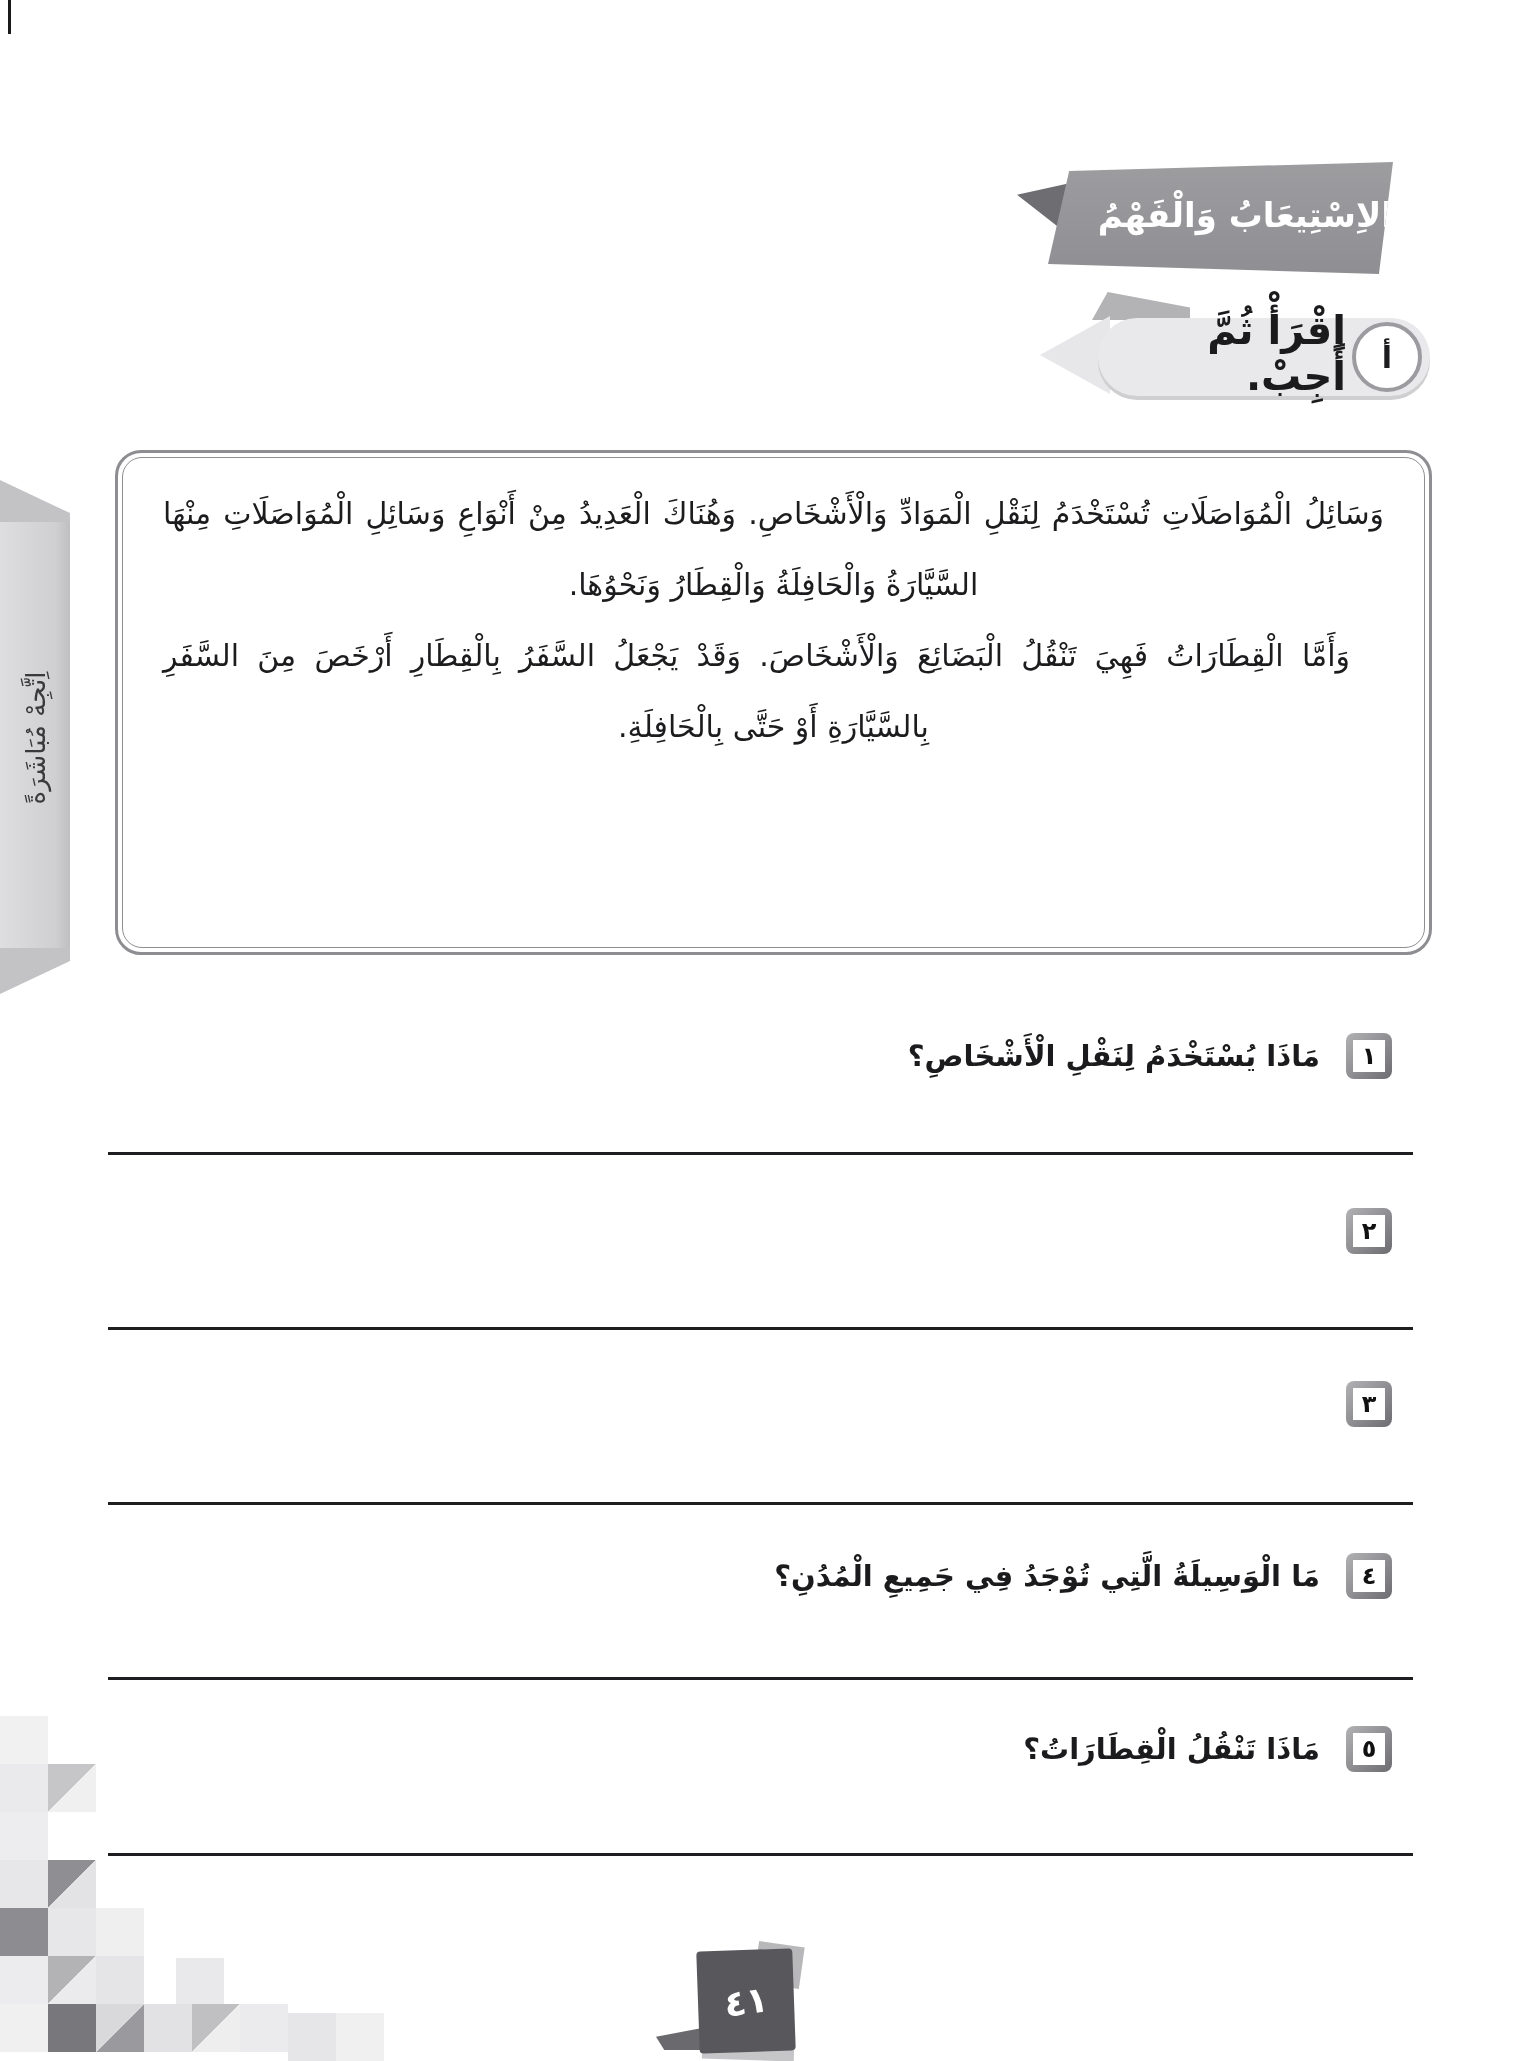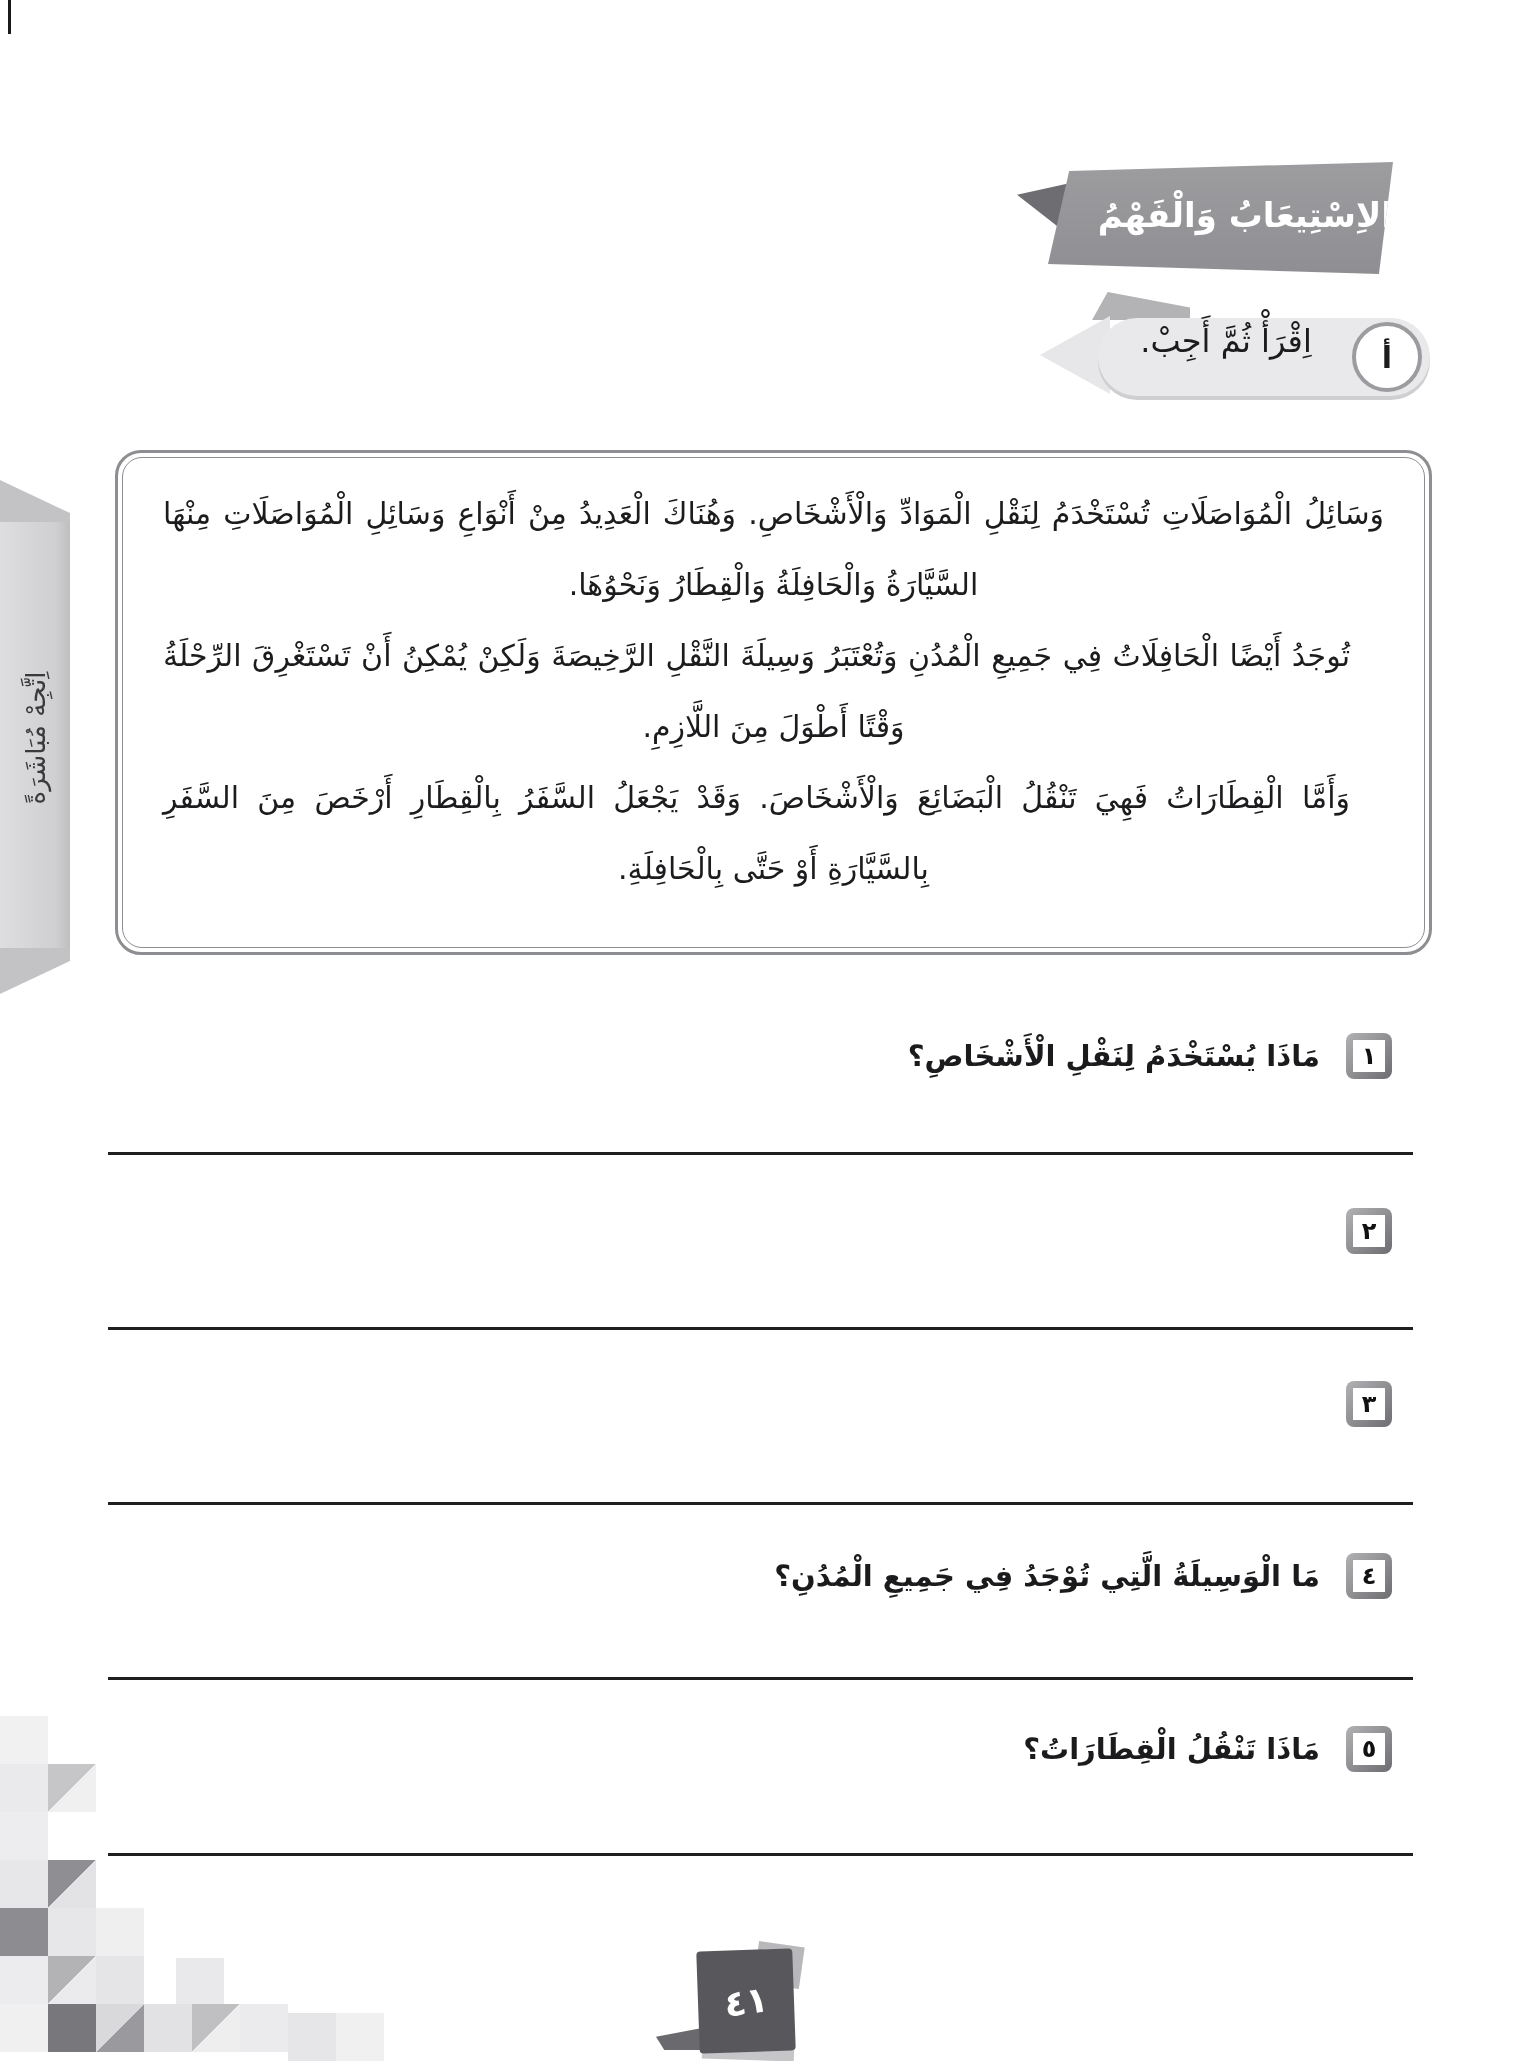--- a/index.html
+++ b/index.html
@@ -31,23 +31,23 @@
   .banner2 .tip{position:absolute;left:0;top:26px;width:0;height:0;
     border-top:39px solid transparent;border-bottom:39px solid transparent;border-left:none;
     border-right:70px solid #e7e7e9;}
   .banner2 .fold{position:absolute;left:52px;top:2px;width:98px;height:28px;background:#b3b3b6;
     clip-path:polygon(16% 0,100% 55%,100% 100%,0 100%);}
   .banner2 .pill{position:absolute;left:58px;top:28px;width:332px;height:78px;background:#e9e9eb;
     border-radius:40px;box-shadow:0 4px 0 #cfcfd2;}
   .banner2 .circle{position:absolute;left:312px;top:32px;width:62px;height:62px;border-radius:50%;
     background:#ffffff;border:4px solid #9c9ca0;display:flex;align-items:center;justify-content:center;
     font-size:30px;font-weight:bold;color:#1c1c1e;z-index:2;}
-  .banner2 .txt{position:absolute;left:66px;top:12px;width:240px;height:78px;
+  .banner2 .txt{position:absolute;left:66px;top:24px;width:240px;height:78px;
     display:flex;align-items:center;justify-content:center;
-    font-size:32px;font-weight:normal;color:#1b1b1d;}
+    font-size:40px;font-weight:bold;color:#1b1b1d;}
 
   
   .reading-box{position:absolute;left:115px;top:450px;width:1317px;height:505px;
     border:3px solid #8e8e92;border-radius:26px;background:#ffffff;box-sizing:border-box;}
   .reading-box .inner{position:absolute;inset:4px;border:1.5px solid #8e8e92;border-radius:20px;
     padding:20px 40px 8px 40px;box-sizing:border-box;overflow:hidden;}
   .reading-box p{margin:0;font-size:30px;line-height:71px;color:#1c1c1e;
     text-align:justify;text-align-last:center;direction:rtl;}
   .reading-box p + p{text-indent:34px;}
 
@@ -108,21 +108,20 @@
     <div class="pill"></div>
     <div class="txt">اِقْرَأْ ثُمَّ أَجِبْ.</div>
     <div class="circle">
       <span>أ</span>
     </div>
   </div>
 
   <div class="reading-box">
     <div class="inner">
       <p>وَسَائِلُ الْمُوَاصَلَاتِ تُسْتَخْدَمُ لِنَقْلِ الْمَوَادِّ وَالْأَشْخَاصِ. وَهُنَاكَ الْعَدِيدُ مِنْ أَنْوَاعِ وَسَائِلِ الْمُوَاصَلَاتِ مِنْهَا السَّيَّارَةُ وَالْحَافِلَةُ وَالْقِطَارُ وَنَحْوُهَا.</p>
-      <p>تُوجَدُ أَيْضًا الْحَافِلَاتُ فِي جَمِيعِ الْمُدُنِ وَتُعْتَبَرُ وَسِيلَةَ النَّقْلِ الرَّخِيصَةَ وَلَكِنْ يُمْكِنُ أَنْ تَسْتَغْرِقَ الرِّحْلَةُ وَقْتًا أَطْوَلَ مِنَ اللَّازِمِ.</p>
       <p>وَأَمَّا الْقِطَارَاتُ فَهِيَ تَنْقُلُ الْبَضَائِعَ وَالْأَشْخَاصَ. وَقَدْ يَجْعَلُ السَّفَرُ بِالْقِطَارِ أَرْخَصَ مِنَ السَّفَرِ بِالسَّيَّارَةِ أَوْ حَتَّى بِالْحَافِلَةِ.</p>
     </div>
   </div>
 
   <div class="ribbon">
     <div class="cap-top"></div>
     <div class="strip"></div>
     <div class="cap-bottom"></div>
     <span class="label">اِتَّجِهْ مُبَاشَرَةً</span>
   </div>

